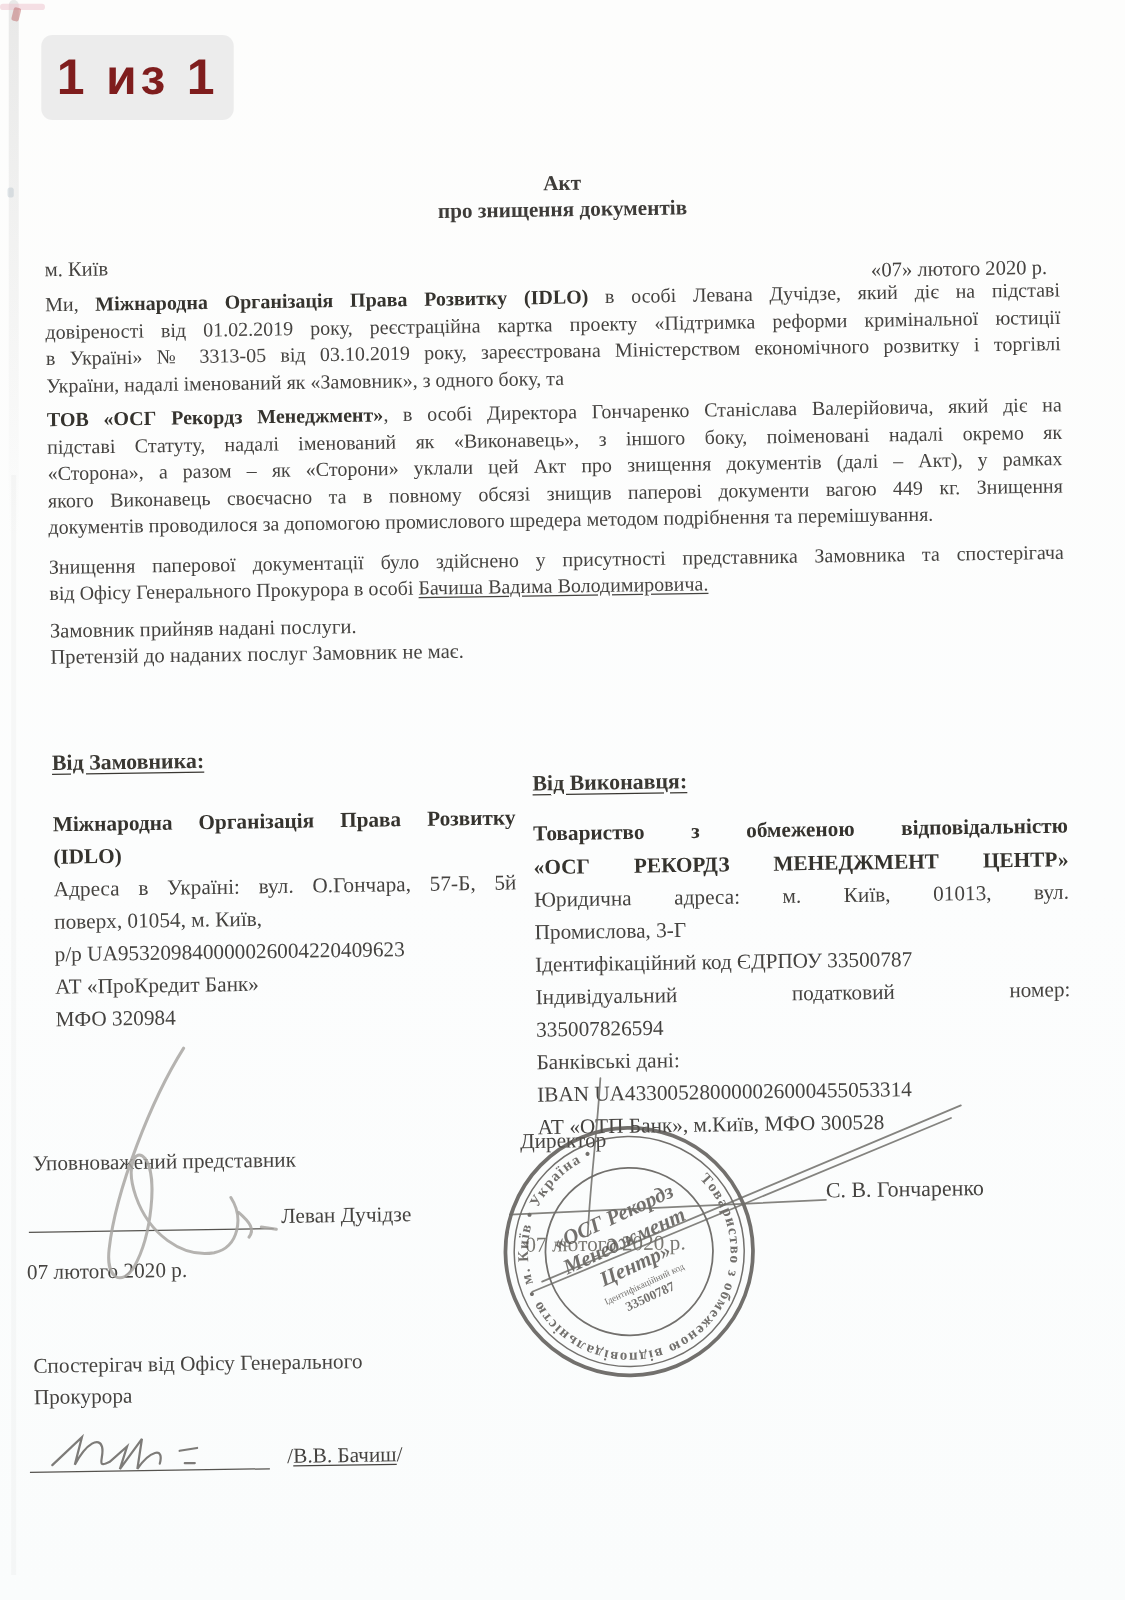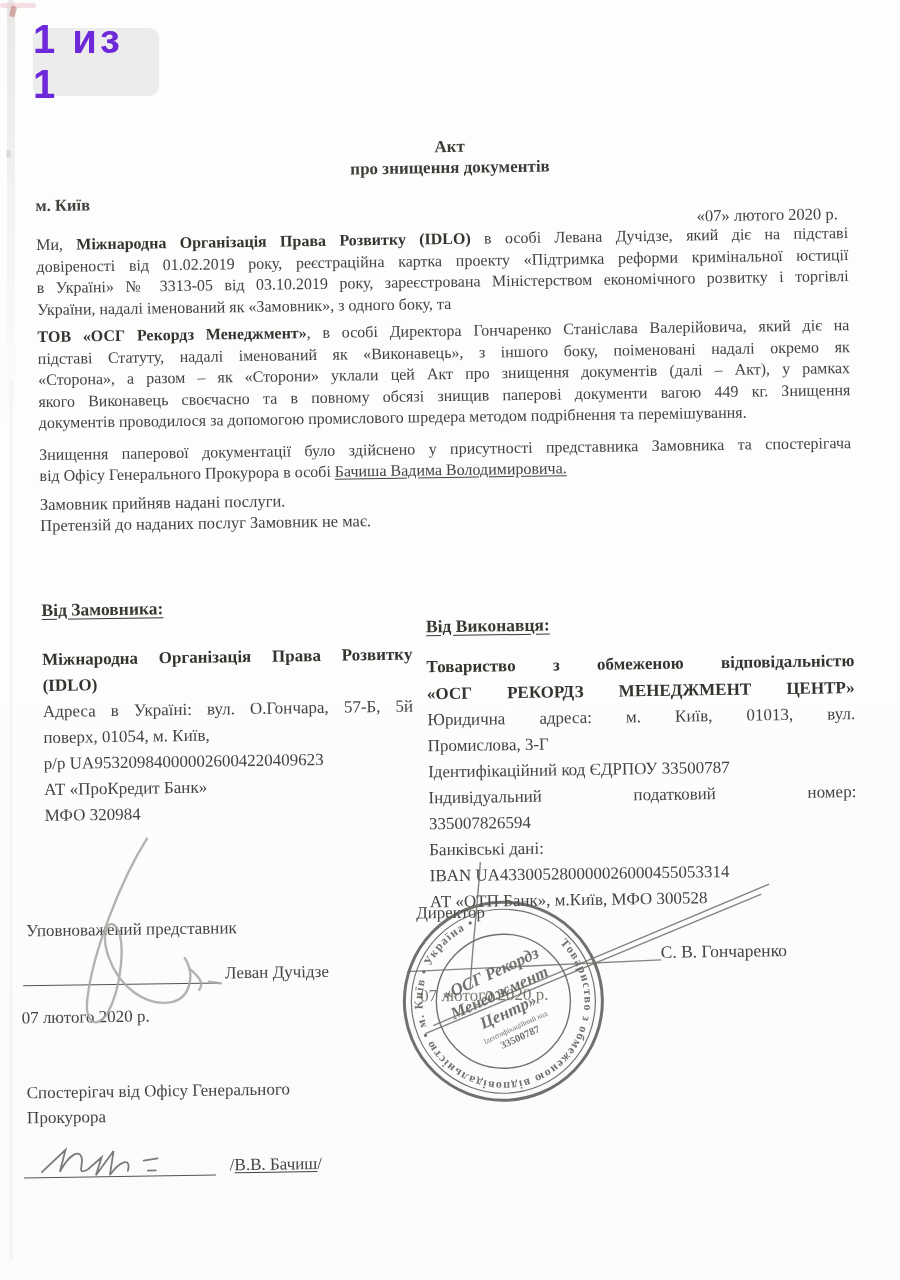--- a/index.html
+++ b/index.html
@@ -16,34 +16,34 @@
   .edge-band2 { position:absolute; left:9px; top:380px; width:4px; height:880px;
     background:rgba(160,160,160,.06); }
   .edge-mark-red { position:absolute; left:10px; top:6px; width:6px; height:11px;
     background:#b85a5a; opacity:.45; transform:rotate(14deg); border-radius:2px; }
   .edge-mark-pink { position:absolute; left:0; top:3px; width:36px; height:5px;
     background:#eec2cc; opacity:.5; border-radius:3px; }
   .edge-mark-blue { position:absolute; left:6px; top:150px; width:5px; height:8px;
     background:#8aa0b0; opacity:.25; border-radius:2px; }
 
   
-  .page-indicator { position:absolute; left:33px; top:28px; width:126px; height:68px;
+  .page-indicator { position:absolute; left:33px; top:28px; width:154px; height:68px;
     background:#ececec; border-radius:9px; z-index:10;
     display:flex; align-items:center; justify-content:center;
     font-family:"Liberation Sans","DejaVu Sans",sans-serif;
-    font-size:40px; font-weight:bold; letter-spacing:3px; color:#6d28d9; }
+    font-size:40px; font-weight:bold; letter-spacing:3px; color:#7f1d1d; }
 
   
   .doc { position:absolute; inset:0; padding:136px 46px 0 42px;
     transform:rotate(-0.85deg); transform-origin:450px 640px; }
 
   .title { text-align:center; font-weight:bold; font-size:17px; line-height:21px;
     color:#3e3c39; margin-left:18px; }
   .cityrow { position:relative; margin-top:12px; height:38px; font-size:16.5px; }
-  .city { position:absolute; left:0; top:0;font-weight:bold; }
+  .city { position:absolute; left:0; top:10px; }
   .date { position:absolute; right:10px; top:20px; }
 
   .para { font-size:16px; line-height:21.5px; }
   .jline { text-align:justify; text-align-last:justify; }
   .para b, .col-name { color:#35332e; }
   .p2 { margin-top:6px; }
   .p3 { margin-top:10px; }
   .accept { font-size:16.5px; line-height:21.5px; }
   .accept1 { margin-top:7px; }
   .u { text-decoration:underline; text-underline-offset:2px; }

